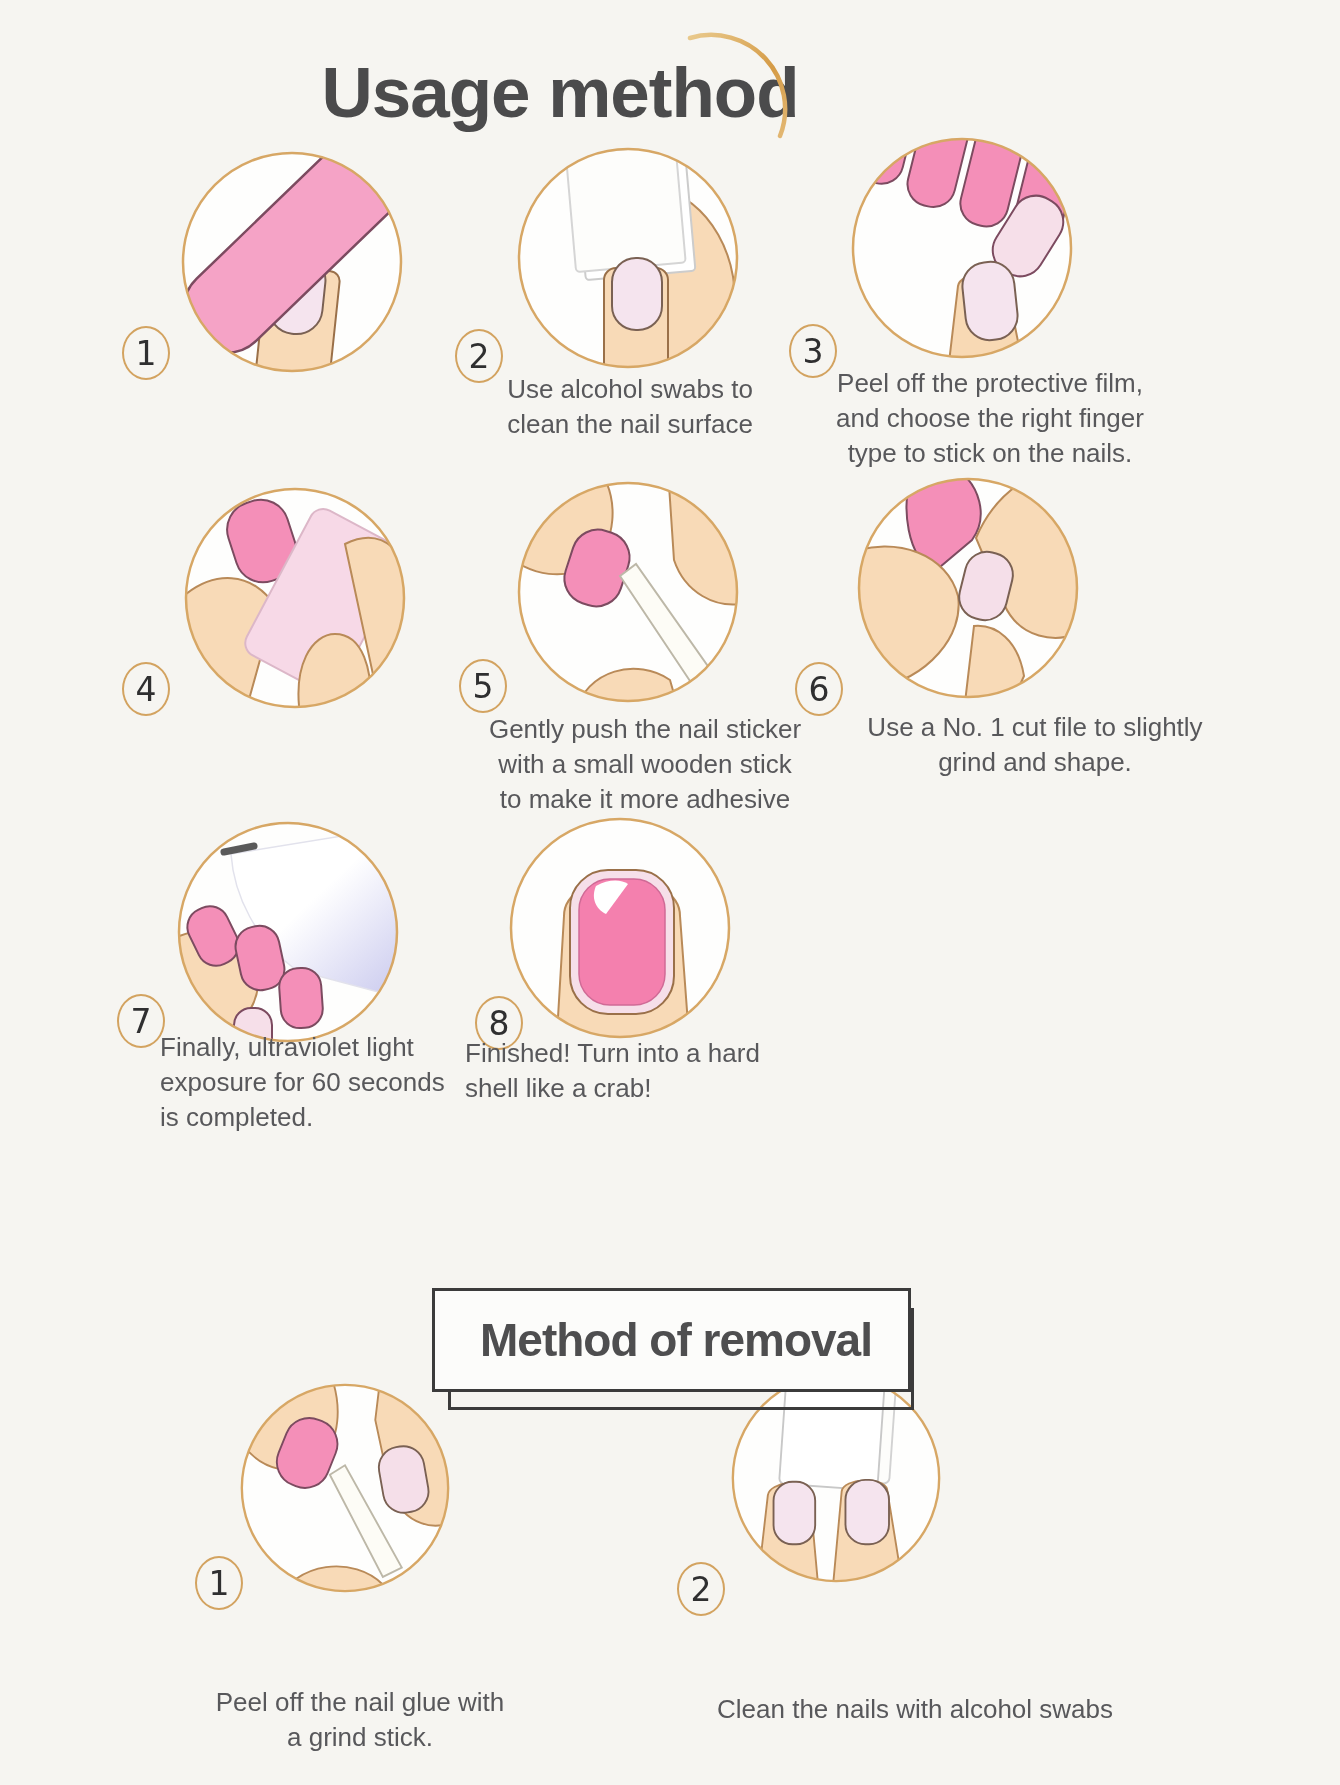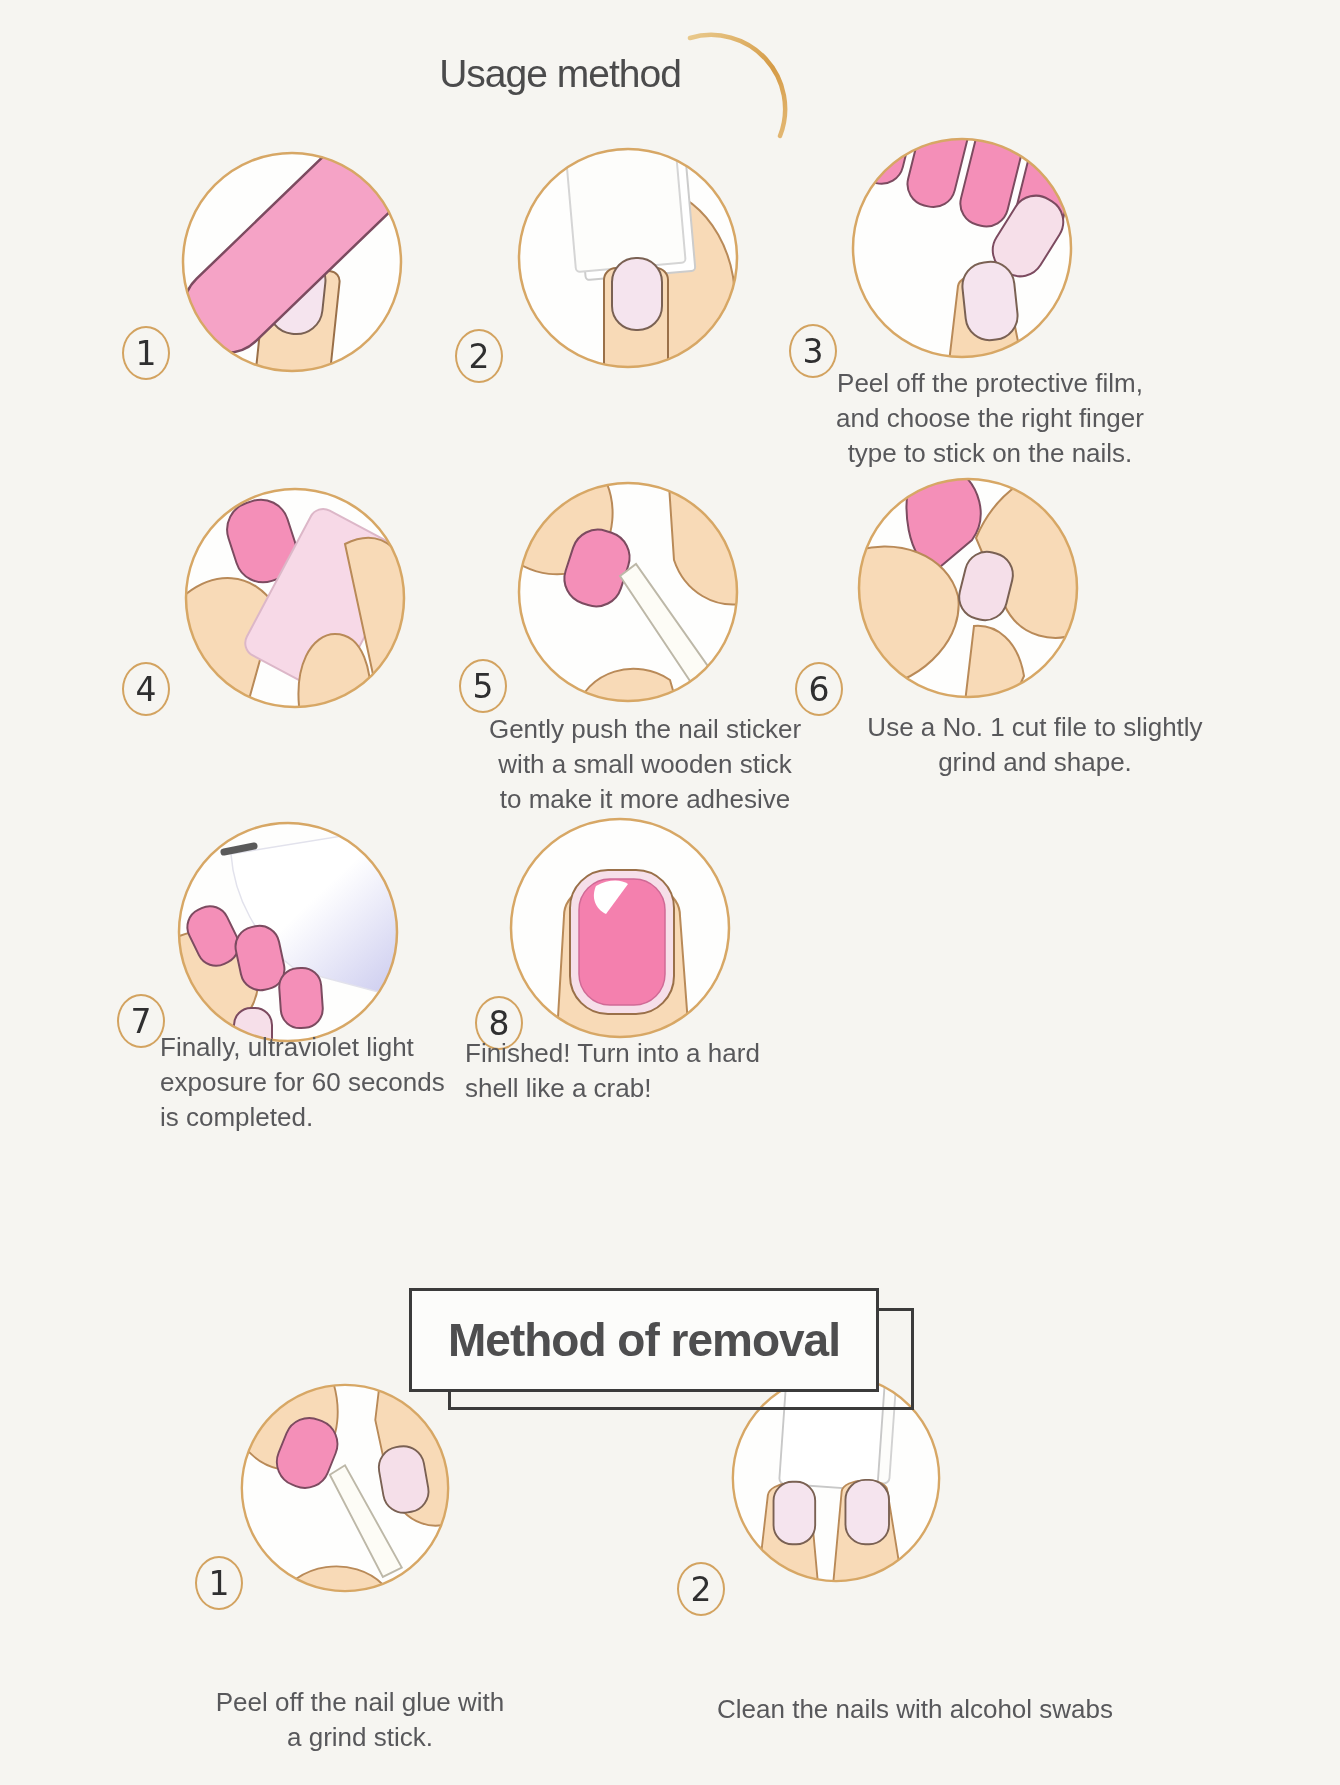--- a/index.html
+++ b/index.html
@@ -3,21 +3,21 @@
 <meta charset="utf-8">
 <style>
   html,body{margin:0;padding:0;}
   .canvas{
     position:relative;width:1340px;height:1785px;overflow:hidden;
     background:#f6f5f1;
     font-family:"Liberation Sans", sans-serif;
   }
   .usage-title{
     position:absolute;left:160px;top:52px;width:800px;text-align:center;
-    font-size:39px;font-weight:400;color:#4b4b4c;letter-spacing:-1px;
+    font-size:71px;font-weight:700;color:#4b4b4c;letter-spacing:-1px;
   }
   .title-arc{position:absolute;left:668px;top:16px;width:132px;height:126px;}
   .il{position:absolute;width:224px;height:224px;}
   .il-sm{width:212px;height:212px;}
   .il1{left:180px;top:150px;}
   .il2{left:516px;top:146px;}
   .il3{left:850px;top:136px;}
   .il4{left:183px;top:486px;}
   .il5{left:516px;top:480px;}
   .il6{left:856px;top:476px;}
@@ -48,23 +48,23 @@
   .c6{left:840px;top:710px;width:390px;}
   .c7{left:160px;top:1030px;width:310px;}
   .c8{left:465px;top:1036px;width:330px;}
   .cr1{left:195px;top:1685px;width:330px;}
   .cr2{left:700px;top:1692px;width:430px;}
   .removal-box-back{
     position:absolute;left:448px;top:1308px;width:460px;height:96px;
     border:3px solid #3b3b3b;background:transparent;z-index:1;
   }
   .removal-box{
-    position:absolute;left:409px;top:1288px;width:464px;height:98px;
+    position:absolute;left:432px;top:1288px;width:464px;height:98px;
     background:#fcfcfa;border:3px solid #3b3b3b;z-index:2;
-    display:flex;align-items:center;justify-content:center;
+    display:flex;align-items:center;justify-content:center;padding-left:9px;
   }
   .removal-title{
     font-size:46px;font-weight:700;color:#4e4e4f;letter-spacing:-1px;
   }
 </style>
 </head>
 <body>
 
 <div class="canvas">
 
@@ -114,20 +114,22 @@
         <rect x="55" y="3" width="110" height="118" rx="4" fill="#fdfdfb" stroke="#d5d5d5" stroke-width="2"></rect>
       </g>
       <rect x="88" y="122" width="64" height="118" rx="12" fill="#f8dab7" stroke="#9a7049" stroke-width="2"></rect>
       <rect x="96" y="112" width="50" height="72" rx="24" fill="#f5e4ee" stroke="#7a6153" stroke-width="2"></rect>
     </g>
     <circle cx="112" cy="112" r="109" fill="none" stroke="#d7a765" stroke-width="2.5"></circle>
   </svg>
   <div class="badge b2">
       <span>2</span>
     </div>
+  <div class="caption c2 ta-c">Use alcohol swabs to
+clean the nail surface</div>
 
   <svg class="il il3" viewBox="0 0 224 224">
     <defs>
         <clipPath id="k3">
           <circle cx="112" cy="112" r="109"></circle>
         </clipPath>
       </defs>
     <circle cx="112" cy="112" r="109" fill="#fefefd"></circle>
     <g clip-path="url(#k3)">
       <g transform="rotate(14 112 50)" stroke="#7c4b60" stroke-width="2">

